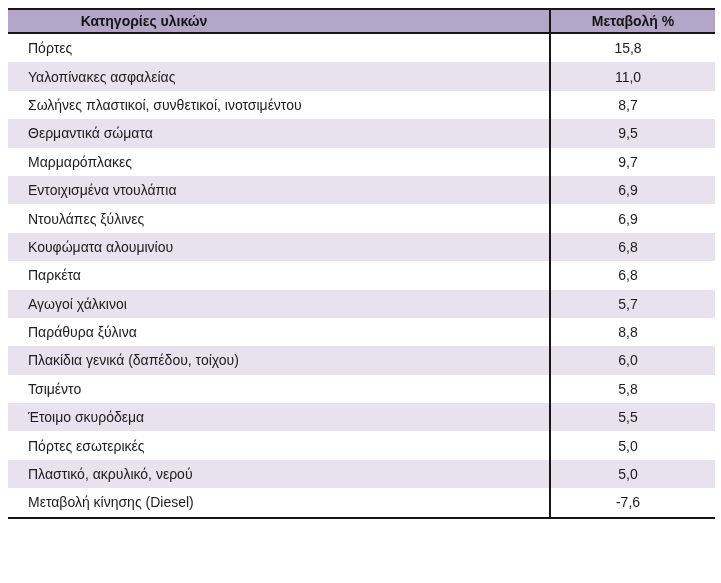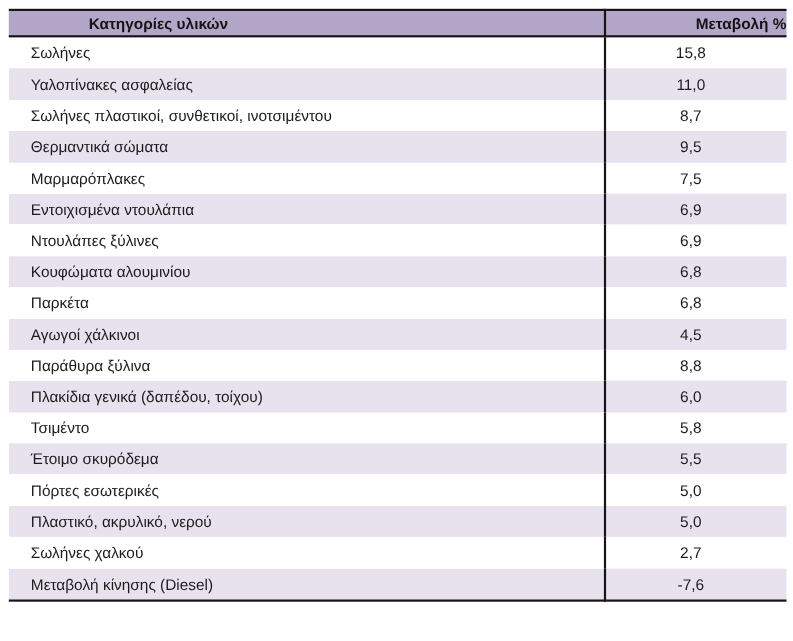--- a/index.html
+++ b/index.html
@@ -41,21 +41,21 @@
   th.cat {
     text-align: left;
     border-right: 2px solid var(--border-color, #161616);
   }
   th.cat .center-box {
     display: inline-block;
     width: 272px;
     text-align: center;
   }
   th.chg {
-    text-align: right;
+    text-align: center;
   }
   tbody td {
     height: 28.4px;
     padding: 0;
     font-size: 14px;
     color: #1c1c1c;
   }
   tbody tr:nth-child(even) {
     background: var(--row-alt-bg, #e7e2ee);
   }
@@ -86,58 +86,58 @@
     <thead>
       <tr>
         <th class="cat">
           <span class="center-box">Κατηγορίες υλικών</span>
         </th>
         <th class="chg">Μεταβολή %</th>
       </tr>
     </thead>
     <tbody>
         <tr>
-          <td class="cat">Σωλήνες</td>
+          <td class="cat">Πόρτες</td>
           <td class="chg">15,8</td>
         </tr>
         <tr>
           <td class="cat">Υαλοπίνακες ασφαλείας</td>
           <td class="chg">11,0</td>
         </tr>
         <tr>
           <td class="cat">Σωλήνες πλαστικοί, συνθετικοί, ινοτσιμέντου</td>
           <td class="chg">8,7</td>
         </tr>
         <tr>
           <td class="cat">Θερμαντικά σώματα</td>
           <td class="chg">9,5</td>
         </tr>
         <tr>
           <td class="cat">Μαρμαρόπλακες</td>
-          <td class="chg">7,5</td>
+          <td class="chg">9,7</td>
         </tr>
         <tr>
           <td class="cat">Εντοιχισμένα ντουλάπια</td>
           <td class="chg">6,9</td>
         </tr>
         <tr>
           <td class="cat">Ντουλάπες ξύλινες</td>
           <td class="chg">6,9</td>
         </tr>
         <tr>
           <td class="cat">Κουφώματα αλουμινίου</td>
           <td class="chg">6,8</td>
         </tr>
         <tr>
           <td class="cat">Παρκέτα</td>
           <td class="chg">6,8</td>
         </tr>
         <tr>
           <td class="cat">Αγωγοί χάλκινοι</td>
-          <td class="chg">4,5</td>
+          <td class="chg">5,7</td>
         </tr>
         <tr>
           <td class="cat">Παράθυρα ξύλινα</td>
           <td class="chg">8,8</td>
         </tr>
         <tr>
           <td class="cat">Πλακίδια γενικά (δαπέδου, τοίχου)</td>
           <td class="chg">6,0</td>
         </tr>
         <tr>
@@ -150,22 +150,18 @@
         </tr>
         <tr>
           <td class="cat">Πόρτες εσωτερικές</td>
           <td class="chg">5,0</td>
         </tr>
         <tr>
           <td class="cat">Πλαστικό, ακρυλικό, νερού</td>
           <td class="chg">5,0</td>
         </tr>
         <tr>
-          <td class="cat">Σωλήνες χαλκού</td>
-          <td class="chg">2,7</td>
-        </tr>
-        <tr>
           <td class="cat">Μεταβολή κίνησης (Diesel)</td>
           <td class="chg">-7,6</td>
         </tr>
       </tbody>
   </table>
 </div>
 
 </body></html>

